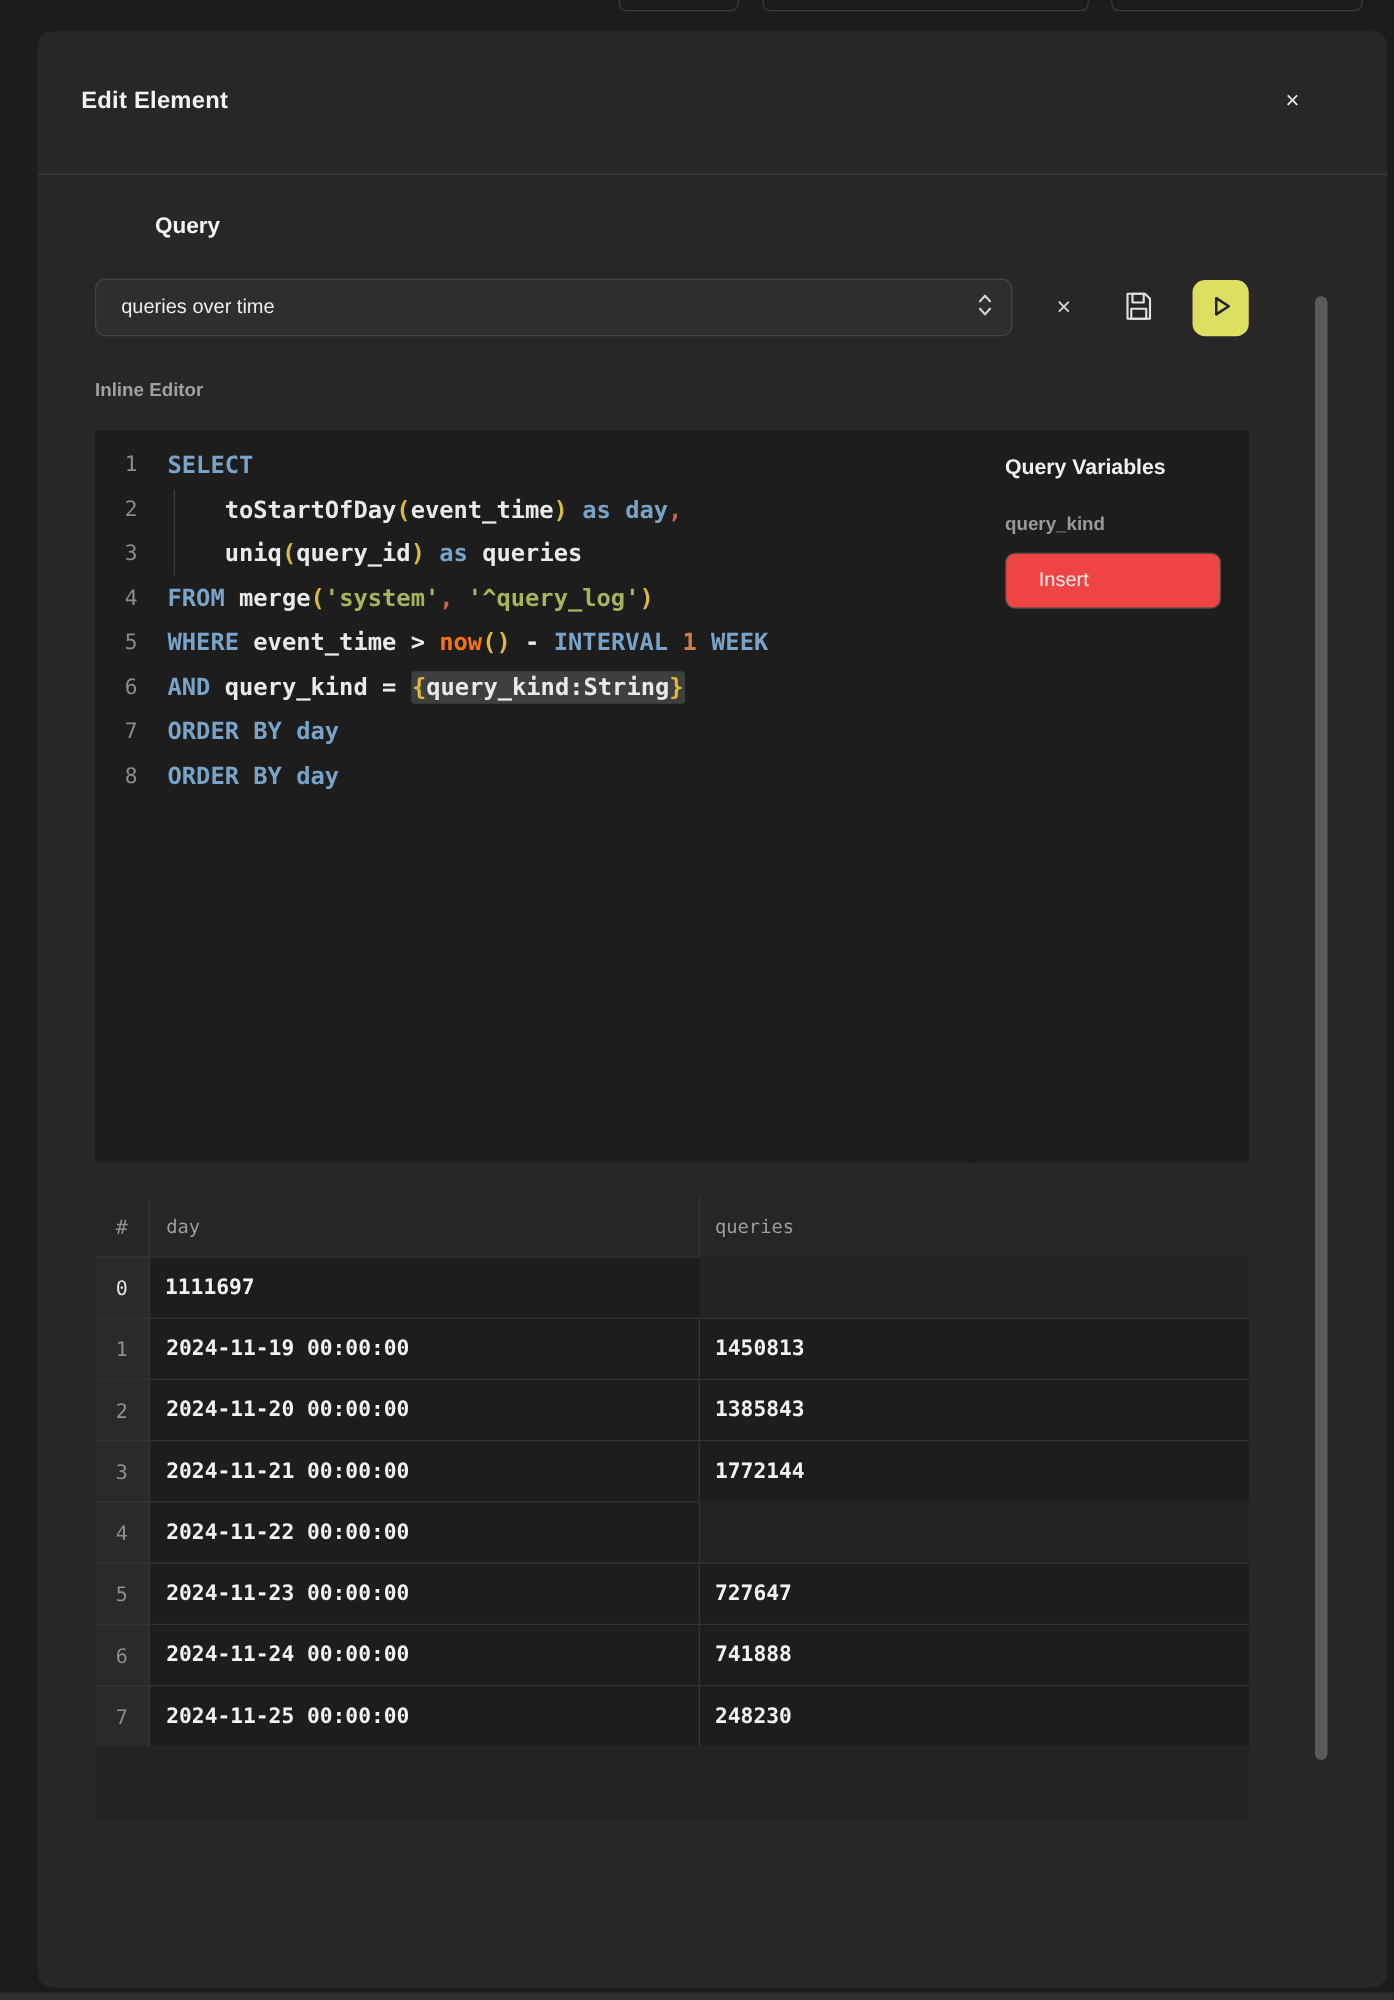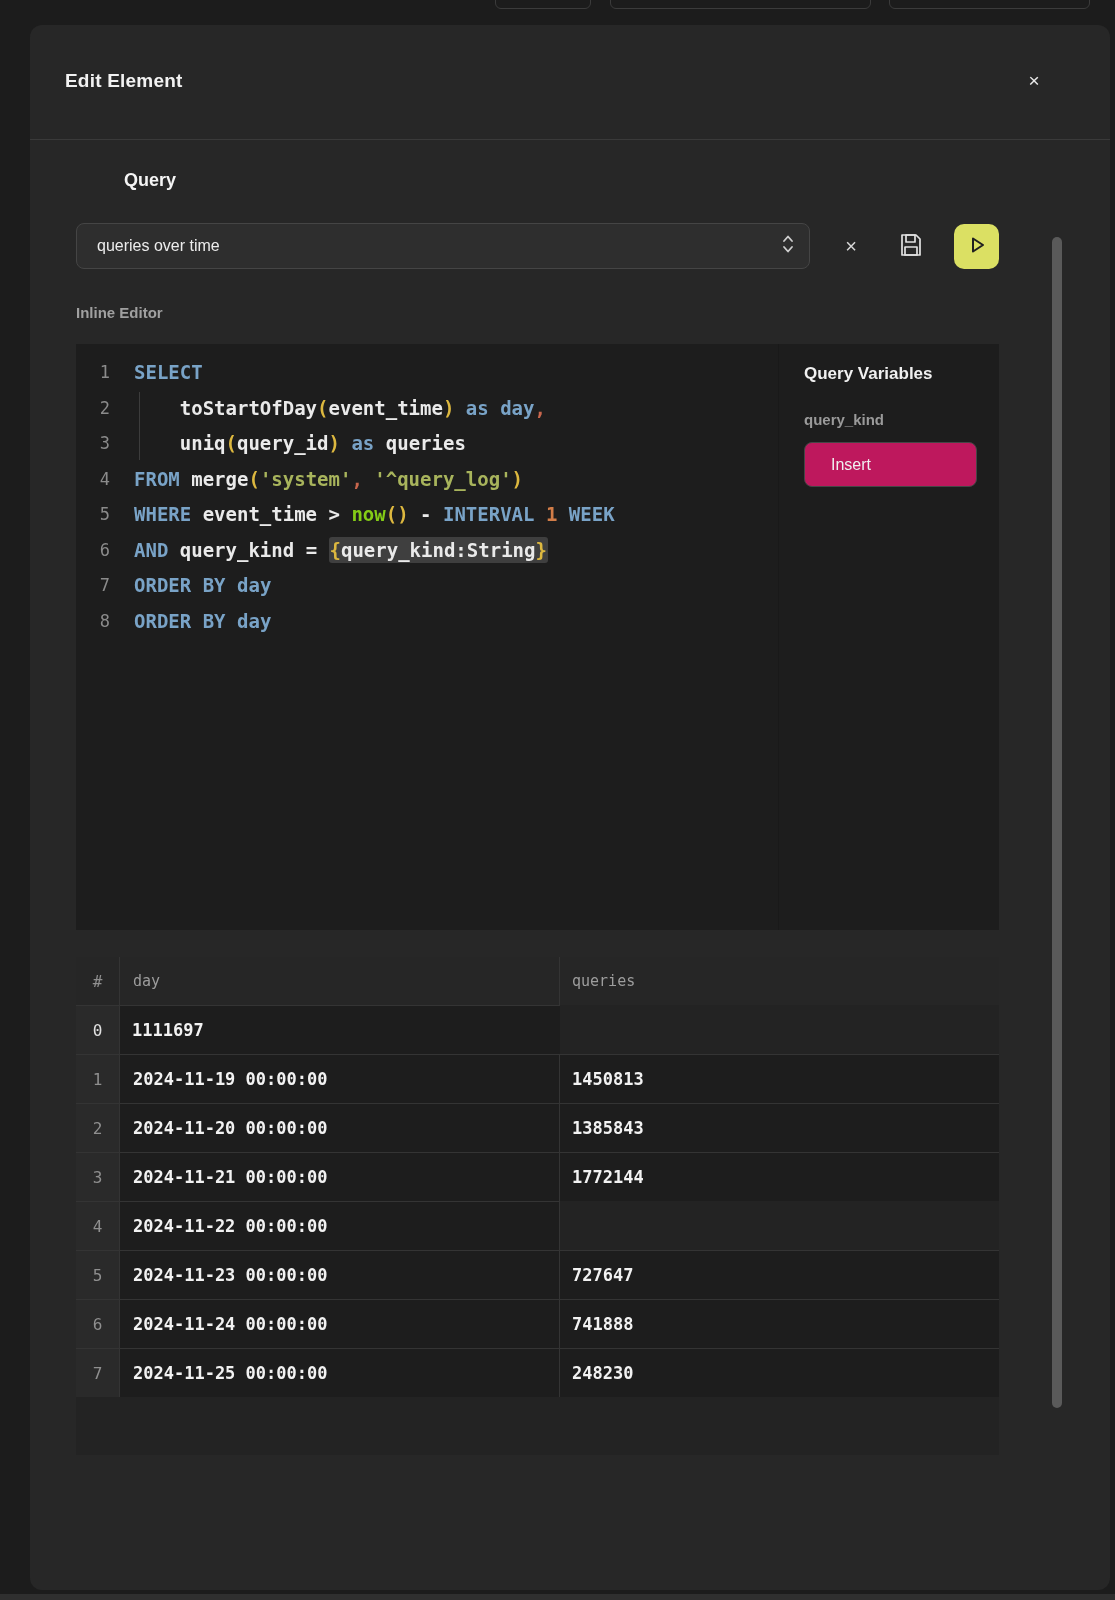--- a/index.html
+++ b/index.html
@@ -47,28 +47,28 @@
 
   
   .editor-wrap { margin-top:23px; height:586px; background:#1d1d1d; display:flex; }
   .code { flex:1; position:relative; padding-top:11px; overflow:hidden; }
   .cl { display:flex; height:35.5px; line-height:35.5px;
         font-family:"DejaVu Sans Mono", monospace; font-size:19px; }
   .ln { width:34px; text-align:right; color:#8b8b8b; font-size:17px; flex:none; }
   .lc { padding-left:24px; white-space:pre; font-weight:700; }
   .tk-kw { color:#79a3c7; } .tk-id { color:#eaeaea; } .tk-op { color:#eaeaea; }
   .tk-par { color:#ddb83f; } .tk-str { color:#a8b45c; } .tk-num { color:#d27d48; }
-  .tk-fnc { color:#84cc16; } .tk-comma { color:#c8664d; } .tk-sp { color:#eaeaea; }
+  .tk-fnc { color:#f97316; } .tk-comma { color:#c8664d; } .tk-sp { color:#eaeaea; }
   .param { background:#3f3f3f; border-radius:3px; padding:2px 1px; }
   .indent-guide { position:absolute; left:63px; top:48px; width:1px; height:68px; background:#3c3c3c; }
 
   .vars { width:221px; border-left:1px solid #191919; padding:20px 0 0 25px; }
   .vars h3 { font-size:17px; font-weight:600; color:#f0f0f0; }
   .var-name { margin-top:27px; font-size:15px; font-weight:600; color:#9a9a9a; }
-  .insert-btn { margin-top:14px; width:173px; height:45px; background:#be185d;
+  .insert-btn { margin-top:14px; width:173px; height:45px; background:#ef4444;
                 border:1px solid #464646; border-radius:8px; color:#f0f0f0; font-size:16px;
                 text-align:left; padding-left:26px; cursor:pointer;
                 font-family:"Liberation Sans",sans-serif; }
 
   
   .rtable { margin-top:27px; background:#232323;
             font-family:"DejaVu Sans Mono", monospace; }
   .trow { display:grid; grid-template-columns:44px 440px 1fr; }
   .thead { height:48px; background:#262626; }
   .thead .tc { color:#9d9d9d; font-size:15px; border-top:none; }

